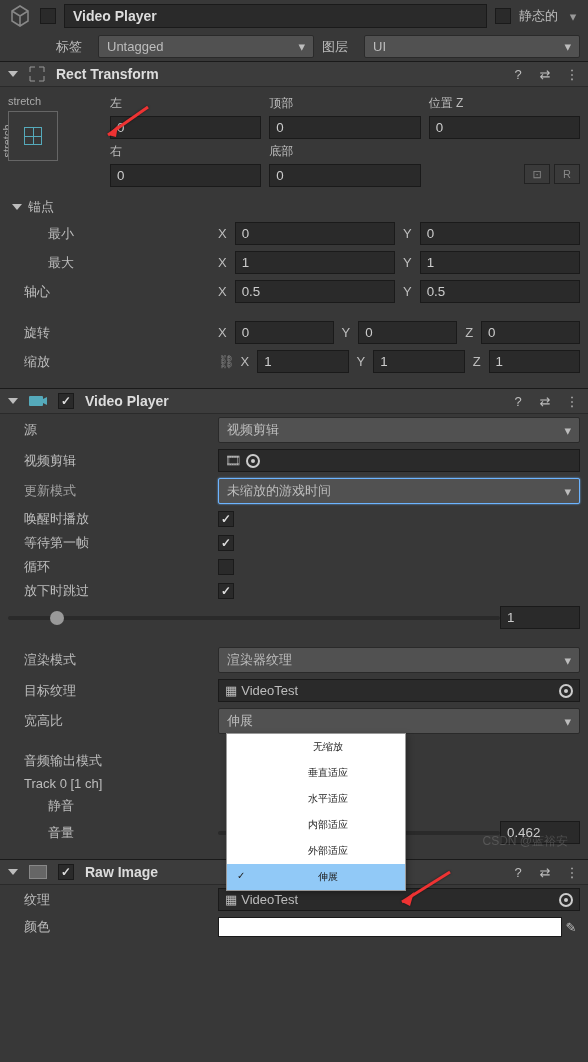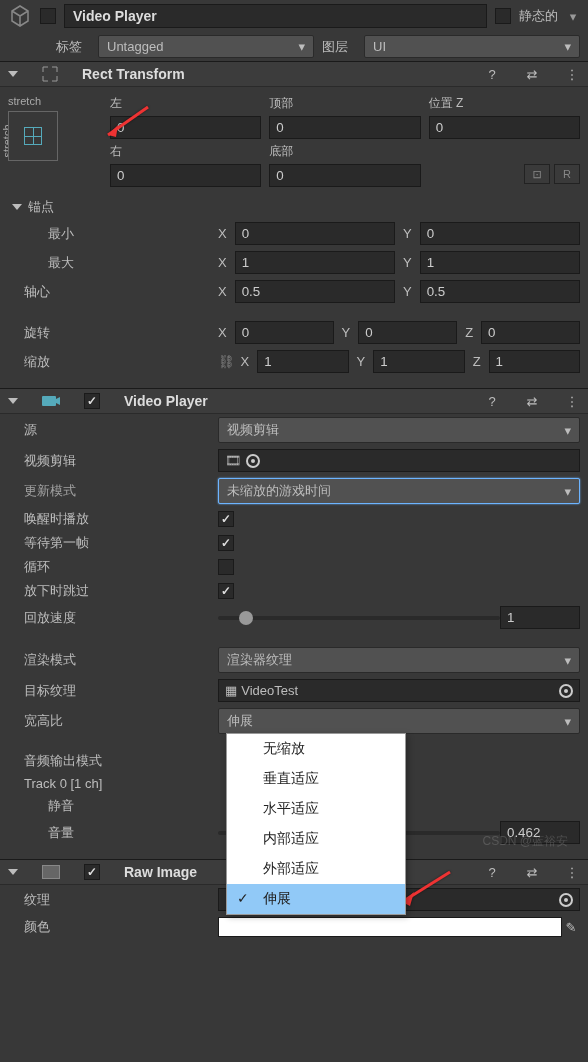--- a/index.html
+++ b/index.html
@@ -6,21 +6,21 @@
 body { background: #383838; color: #bdbdbd; font-size: 13px; width: 588px; }
 .header-bar { display: flex; align-items: center; padding: 4px 8px; gap: 8px; }
 .cube-icon { width: 24px; height: 24px; color: #888; }
 .checkbox { width: 16px; height: 16px; background: #2a2a2a; border: 1px solid #1a1a1a; display: inline-flex; align-items: center; justify-content: center; flex-shrink: 0; }
 .checkbox.checked::after { content: "✓"; color: #ddd; font-size: 12px; font-weight: bold; }
 .name-field { flex: 1; background: #2a2a2a; border: 1px solid #1a1a1a; padding: 3px 8px; color: #ddd; font-size: 14px; font-weight: bold; }
 .dropdown-btn { width: 14px; height: 14px; display: flex; align-items: center; justify-content: center; color: #999; }
 .row { display: flex; align-items: center; padding: 3px 8px 3px 56px; gap: 8px; }
 .tag-label { width: 34px; }
 .tag-dropdown { flex: 1; background: #515151; border: 1px solid #2a2a2a; border-radius: 2px; padding: 3px 8px; display: flex; align-items: flex-end; justify-content: space-between; }
-.component-header { background: #3c3c3c; border-top: 1px solid #1a1a1a; border-bottom: 1px solid #2a2a2a; padding: 4px 8px; display: flex; align-items: center; gap: 24px; }
+.component-header { background: #3c3c3c; border-top: 1px solid #1a1a1a; border-bottom: 1px solid #2a2a2a; padding: 4px 8px; display: flex; align-items: center; gap: 11px; }
 .foldout { width: 0; height: 0; border-left: 5px solid transparent; border-right: 5px solid transparent; border-top: 6px solid #bdbdbd; }
 .expand-icon { width: 16px; height: 16px; color: #999; }
 .comp-title { flex: 1; font-weight: bold; font-size: 14px; color: #ddd; }
 .hdr-icon { width: 16px; height: 16px; color: #bdbdbd; display: flex; align-items: center; justify-content: center; cursor: pointer; }
 .rect-body { display: flex; padding: 8px; gap: 12px; }
 .anchor-widget { width: 90px; display: flex; flex-direction: column; align-items: flex-start; position: relative; }
 .anchor-label-top, .anchor-label-side { font-size: 11px; color: #aaa; }
 .anchor-label-side { transform: rotate(-90deg); position: absolute; left: -18px; top: 40px; }
 .anchor-box { width: 50px; height: 50px; border: 1px solid #666; margin-top: 4px; position: relative; background: #383838; }
 .anchor-inner { width: 18px; height: 18px; border: 1px solid #5ab; position: absolute; top: 50%; left: 50%; transform: translate(-50%,-50%); }
@@ -43,21 +43,21 @@
 .comp-icon { width: 18px; height: 14px; display: flex; align-items: center; }
 .obj-field { flex: 1; background: #2a2a2a; border: 1px solid #1a1a1a; padding: 3px 6px; display: flex; align-items: center; gap: 4px; }
 .obj-circle { width: 14px; height: 14px; border: 2px solid #ccc; border-radius: 50%; position: relative; flex-shrink: 0; }
 .obj-circle::after { content: ""; position: absolute; width: 4px; height: 4px; background: #ccc; border-radius: 50%; top: 50%; left: 50%; transform: translate(-50%,-50%); }
 .dd-full { flex: 1; background: #515151; border: 1px solid #2a2a2a; border-radius: 2px; padding: 3px 8px; display: flex; justify-content: space-between; align-items: center; }
 .dd-full.selected { border: 1px solid #6db4ff; box-shadow: 0 0 2px #6db4ff; }
 .slider { flex: 1; height: 4px; background: #2a2a2a; position: relative; border-radius: 2px; }
 .slider-thumb { width: 14px; height: 14px; background: #999; border-radius: 50%; position: absolute; top: 50%; transform: translate(-50%,-50%); }
 .slider-val { width: 80px; }
 .popup-menu { position: absolute; background: #fff; border: 1px solid #999; box-shadow: 2px 2px 6px rgba(0,0,0,0.3); width: 180px; z-index: 10; }
-.popup-item { padding: 6px 12px 6px 36px; color: #222; font-size: 14px; position: relative; }
+.popup-item { padding: 6px 12px 6px 36px; color: #222; font-size: 10px; position: relative; text-align: center; }
 .popup-item.selected { background: #91c9f7; }
 .popup-item .check { position: absolute; left: 10px; color: #222; }
 .sep { height: 12px; }
 .link-icon { color: #888; margin-right: 6px; }
 .raw-img-icon { width: 18px; height: 14px; background: #666; border: 1px solid #888; display: inline-block; }
 .color-swatch { flex: 1; height: 20px; background: #fff; border: 1px solid #1a1a1a; }
 .watermark { position: absolute; color: rgba(180,180,180,0.25); font-size: 12px; }
 </style>
 </head>
 <body>
@@ -236,21 +236,20 @@
 </div>
 <div class="prop-row">
   <span class="prop-label">循环</span>
   <span class="checkbox"></span>
 </div>
 <div class="prop-row">
   <span class="prop-label">放下时跳过</span>
   <span class="checkbox checked"></span>
 </div>
 <div class="prop-row">
-  <span class="prop-label">回放速度</span>
   <div class="slider">
       <div class="slider-thumb" style="left:10%"></div>
     </div>
   <input class="num-input slider-val" value="1" style="">
 </div>
 <div class="sep"></div>
 <div class="prop-row">
   <span class="prop-label">渲染模式</span>
   <div class="dd-full">
       <span>渲染器纹理</span>

